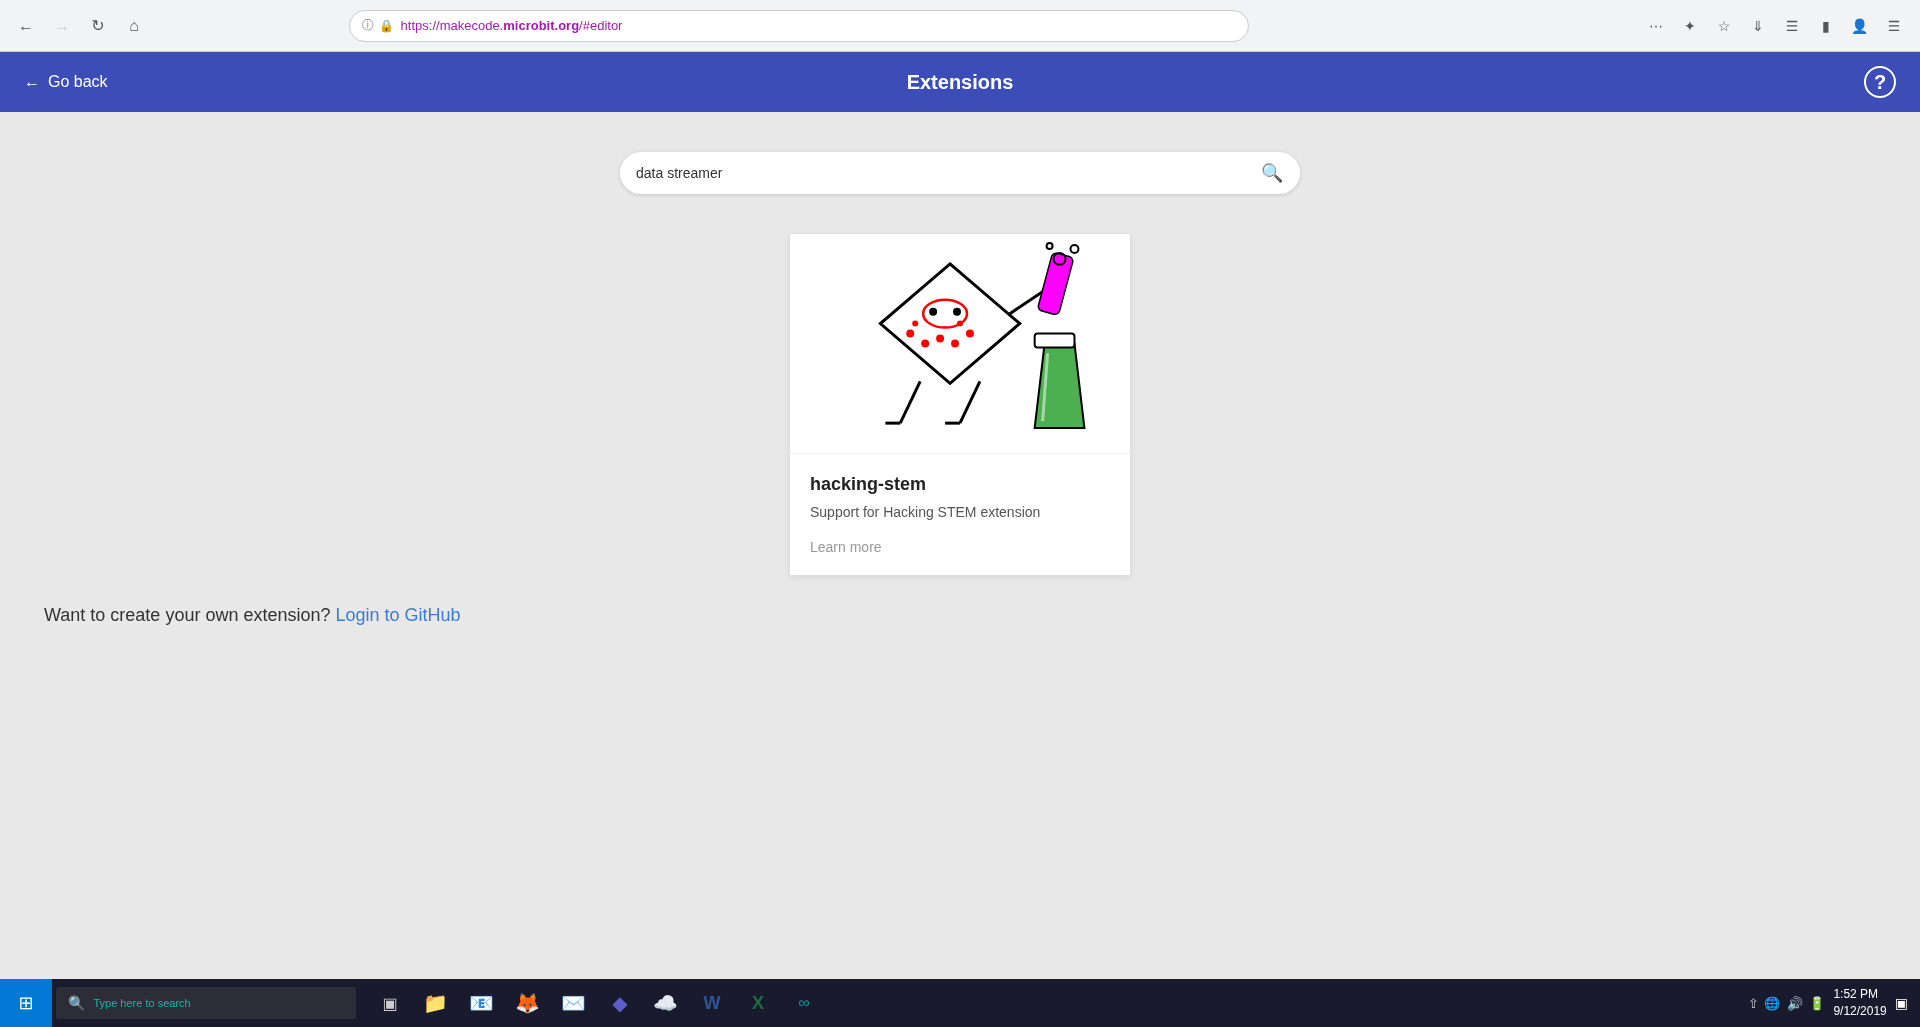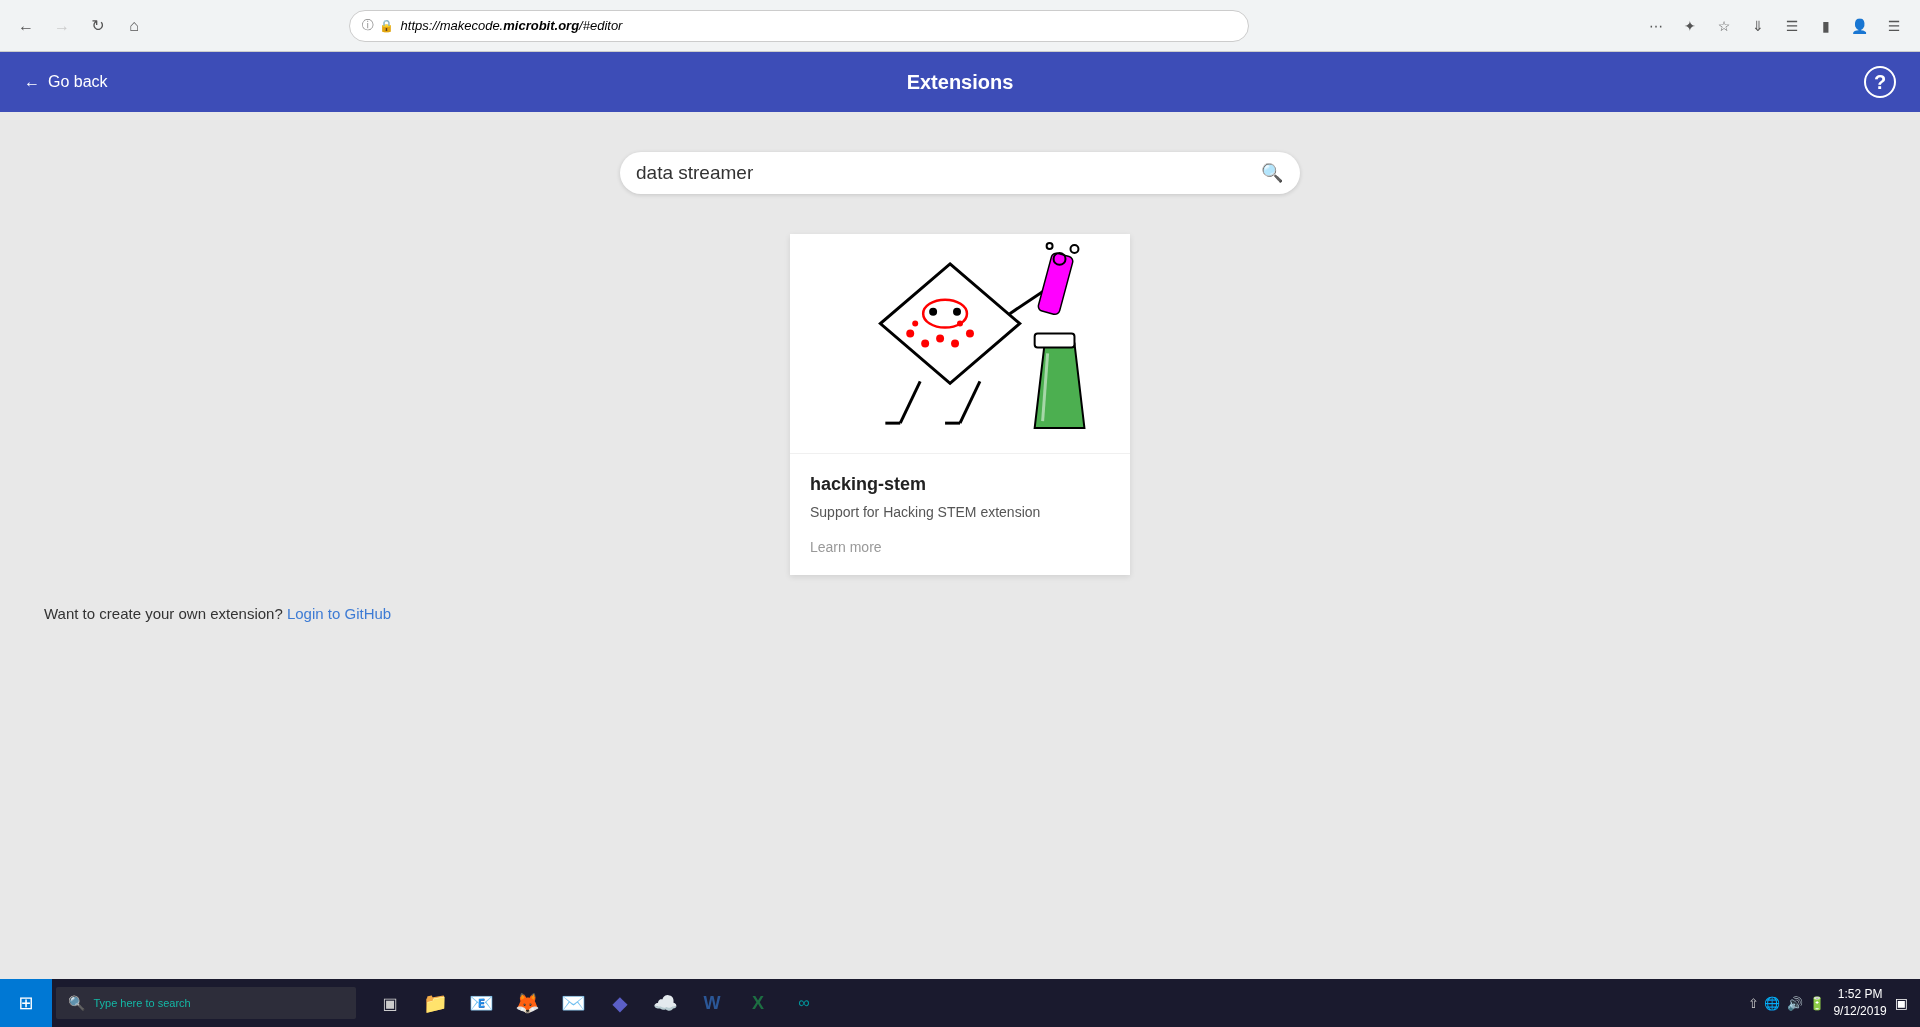--- a/index.html
+++ b/index.html
@@ -17,21 +17,21 @@
     }
     .nav-btn {
       width: 28px; height: 28px; border-radius: 50%; border: none; background: transparent; cursor: pointer; display: flex; align-items: center; justify-content: center; color: #555; font-size: 16px;
     }
     .nav-btn.disabled { color: #ccc; cursor: default; }
     .address-bar {
       flex: 1; height: 32px; border: 1px solid #ccc; border-radius: 16px; background: white; display: flex; align-items: center; padding: 0 12px; gap: 6px; font-size: 13px; color: #333; max-width: 900px; margin: 0 auto;
     }
     .address-bar .lock-icon { color: #4CAF50; font-size: 12px; }
     .address-bar .info-icon { color: #888; font-size: 12px; }
-    .address-bar-url { flex: 1; color: #000000; font-style: italic; }
+    .address-bar-url { flex: 1; color: #a21caf; }
     .address-bar-url strong { font-weight: bold; }
     .browser-actions { display: flex; align-items: center; gap: 6px; margin-left: auto; }
     .browser-action-btn { width: 28px; height: 28px; border-radius: 50%; border: none; background: transparent; cursor: pointer; display: flex; align-items: center; justify-content: center; color: #555; font-size: 14px; }
 
     
     .app-header {
       background: #3d4db7;
       height: 60px;
       display: flex;
       align-items: center;
@@ -56,21 +56,21 @@
     }
 
     
     .search-container {
       display: flex; justify-content: center; margin-bottom: 40px;
     }
     .search-bar {
       display: flex; align-items: center; background: white; border-radius: 24px; padding: 10px 16px; width: 680px; box-shadow: 0 1px 4px rgba(0,0,0,0.15);
     }
     .search-input {
-      flex: 1; border: none; outline: none; font-size: 19px; color: #333;
+      flex: 1; border: none; outline: none; font-size: 14px; color: #333;
     }
     .search-icon-btn {
       cursor: pointer; border: none; background: transparent; color: #555; font-size: 18px; display: flex; align-items: center;
     }
 
     
     .cards-container {
       display: flex; justify-content: center; gap: 20px; flex-wrap: wrap;
     }
     .extension-card {
@@ -82,21 +82,21 @@
     .card-image svg { width: 100%; height: 100%; }
     .card-body { padding: 20px; }
     .card-title { font-size: 18px; font-weight: bold; color: #222; margin-bottom: 8px; }
     .card-desc { font-size: 14px; color: #555; line-height: 1.4; margin-bottom: 16px; }
     .card-footer { display: flex; }
     .learn-more-btn { color: #999; font-size: 14px; background: none; border: none; cursor: pointer; }
 
     
     .bottom-promo {
       padding: 30px 24px;
-      font-size: 15px;
+      font-size: 18px;
       color: #333;
     }
     .github-link { color: #3d7bd4; text-decoration: none; }
 
     
     .taskbar {
       position: fixed; bottom: 0; left: 0; right: 0; height: 48px; background: #1a1a2e; display: flex; align-items: center; z-index: 1000;
     }
     .start-btn {
       width: 52px; height: 48px; background: #0078d4; display: flex; align-items: center; justify-content: center; cursor: pointer; border: none;
@@ -104,21 +104,21 @@
     .start-icon { color: white; font-size: 18px; }
     .search-taskbar {
       display: flex; align-items: center; background: #2d2d3a; height: 32px; margin: 0 4px; padding: 0 12px; gap: 8px; min-width: 300px; border-radius: 2px; cursor: text;
     }
     .search-taskbar-icon { color: #aaa; font-size: 14px; }
     .search-taskbar-text { color: #14b8a6; font-size: 11px; }
     .taskbar-apps { display: flex; align-items: center; gap: 2px; margin-left: 8px; }
     .taskbar-app { width: 44px; height: 44px; display: flex; align-items: center; justify-content: center; cursor: pointer; border-radius: 2px; }
     .taskbar-spacer { flex: 1; }
     .taskbar-right { display: flex; align-items: center; gap: 8px; padding-right: 12px; }
-    .taskbar-time { color: white; font-size: 12px; text-align: center; line-height: 1.4; }
+    .taskbar-time { color: white; font-size: 12px; text-align: left; line-height: 1.4; }
     .taskbar-icons { display: flex; align-items: center; gap: 6px; }
     .taskbar-icon-sm { color: #ccc; font-size: 13px; cursor: pointer; }
     .notification-icon { color: white; font-size: 14px; cursor: pointer; }
   </style>
 </head>
 <body>
 
 <div class="browser-chrome">
   <button class="nav-btn">←</button>
   <button class="nav-btn disabled">→</button>

